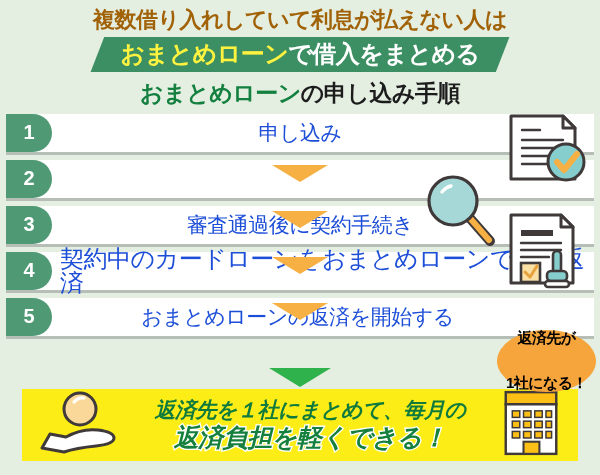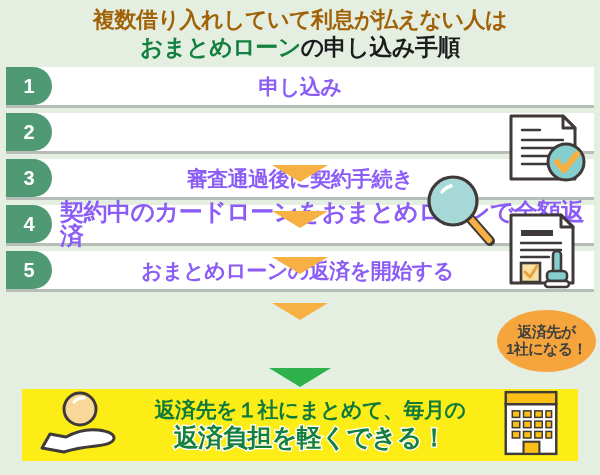--- a/index.html
+++ b/index.html
@@ -41,21 +41,21 @@
     clip-path: polygon(14px 0, 100% 0, calc(100% - 14px) 100%, 0 100%);
   }
   .ribbon .hl { color: #fff33f; }
 
   .head-line3 {
     text-align: center;
     font-size: 23px;
     font-weight: bold;
     color: #1c1c1c;
     letter-spacing: -0.5px;
-    margin-top: 0;
+    margin-top: 8px;
     line-height: 1.2;
   }
   .head-line3 .hl { color: #14803f; }
 
   
   .steps {
     position: relative;
     margin-top: 6px;
     padding: 0 6px;
   }
@@ -78,22 +78,22 @@
     font-weight: bold;
     display: flex;
     align-items: center;
     justify-content: center;
     flex: 0 0 auto;
   }
   .step-text {
     flex: 1 1 auto;
     text-align: center;
     font-size: 21px;
-    font-weight: bold;
-    color: #8b5cf6;
+    font-weight: normal;
+    color: #1d4ed8;
     letter-spacing: -0.5px;
     padding-right: 46px;
     line-height: 1;
   }
   .step-row.wide .step-text {
     text-align: left;
     padding-left: 8px;
     padding-right: 4px;
     font-size: 24px;
   }
@@ -120,30 +120,30 @@
     border-top: 19px solid #2fb14b;
     z-index: 5;
   }
 
   
   .icon-abs { position: absolute; z-index: 6; }
 
   
   .oval-badge {
     position: absolute;
-    left: 497px; top: 310px;
+    left: 497px; top: 330px;
     width: 99px; height: 62px;
     background: #f5a53c;
     border-radius: 50%;
     display: flex;
     flex-direction: column;
     align-items: center;
-    justify-content: center;
+    justify-content: space-between;
     z-index: 12;
-    color: #404040;
+    color: #000000;
     font-weight: bold;
     font-size: 15px;
     letter-spacing: -0.6px;
     line-height: 1.12;
   }
 
   
   .yellow-banner {
     position: absolute;
     left: 22px; top: 389px;
@@ -151,20 +151,21 @@
     background: #fced16;
     display: flex;
     align-items: center;
     z-index: 8;
   }
   .banner-text {
     flex: 1 1 auto;
     text-align: center;
     padding-left: 6px;
     padding-right: 10px;
+    font-style: italic;
   }
   .banner-l1 {
     font-size: 21px;
     font-weight: bold;
     color: #0f7a3d;
     letter-spacing: -0.5px;
     line-height: 1.15;
   }
   .banner-l2 {
     font-size: 25px;
@@ -177,20 +178,23 @@
     paint-order: stroke fill;
   }
 </style>
 </head>
 <body>
 
 <div class="header">
 
   <div class="head-line1">複数借り入れしていて利息が払えない人は</div>
 
+  <div class="ribbon-wrap">
+    <div class="ribbon"><span class="hl">おまとめローン</span><span>で借入をまとめる</span></div>
+  </div>
 
   <div class="head-line3"><span class="hl">おまとめローン</span><span>の申し込み手順</span></div>
 </div>
 
 <div class="steps">
 
   <div class="step-row">
     <div class="badge">1</div>
     <div class="step-text">申し込み</div>
   </div>

